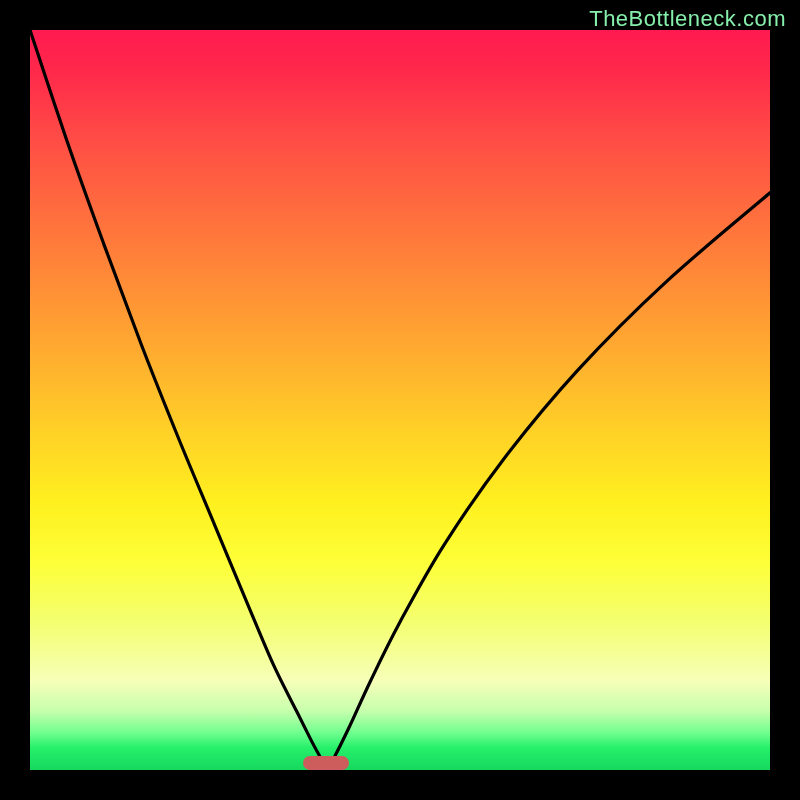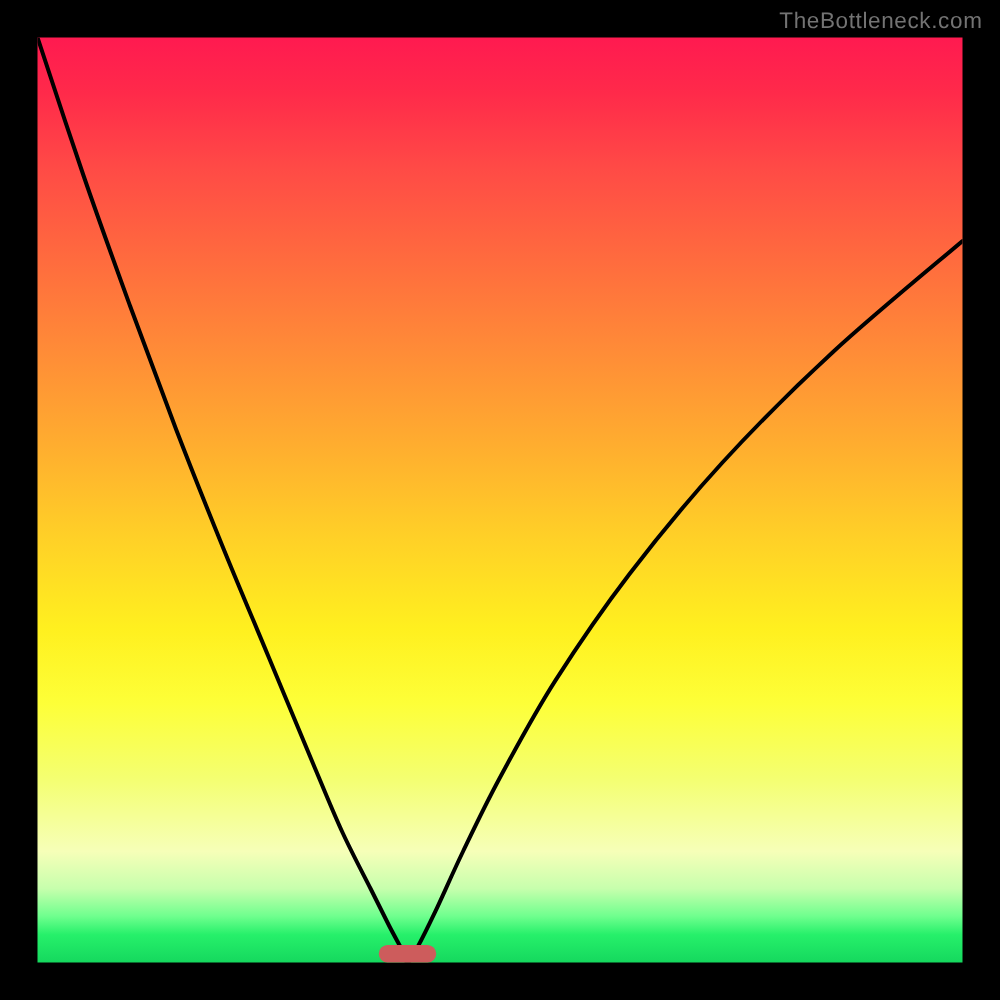--- a/index.html
+++ b/index.html
@@ -41,22 +41,22 @@
       #c7ffad 92%,
       #6fff8e 95%,
       #26f06a 97%,
       #15d85e 100%
     );
   }
   .watermark {
     position: absolute;
     top: 6px;
     right: 14px;
-    color: #737373;
-    font-size: 18px;
+    color: #86efac;
+    font-size: 22px;
     font-weight: 500;
     letter-spacing: 0.5px;
     user-select: none;
   }
   svg.curve {
     position: absolute;
     left: 0;
     top: 0;
     width: 740px;
     height: 740px;

